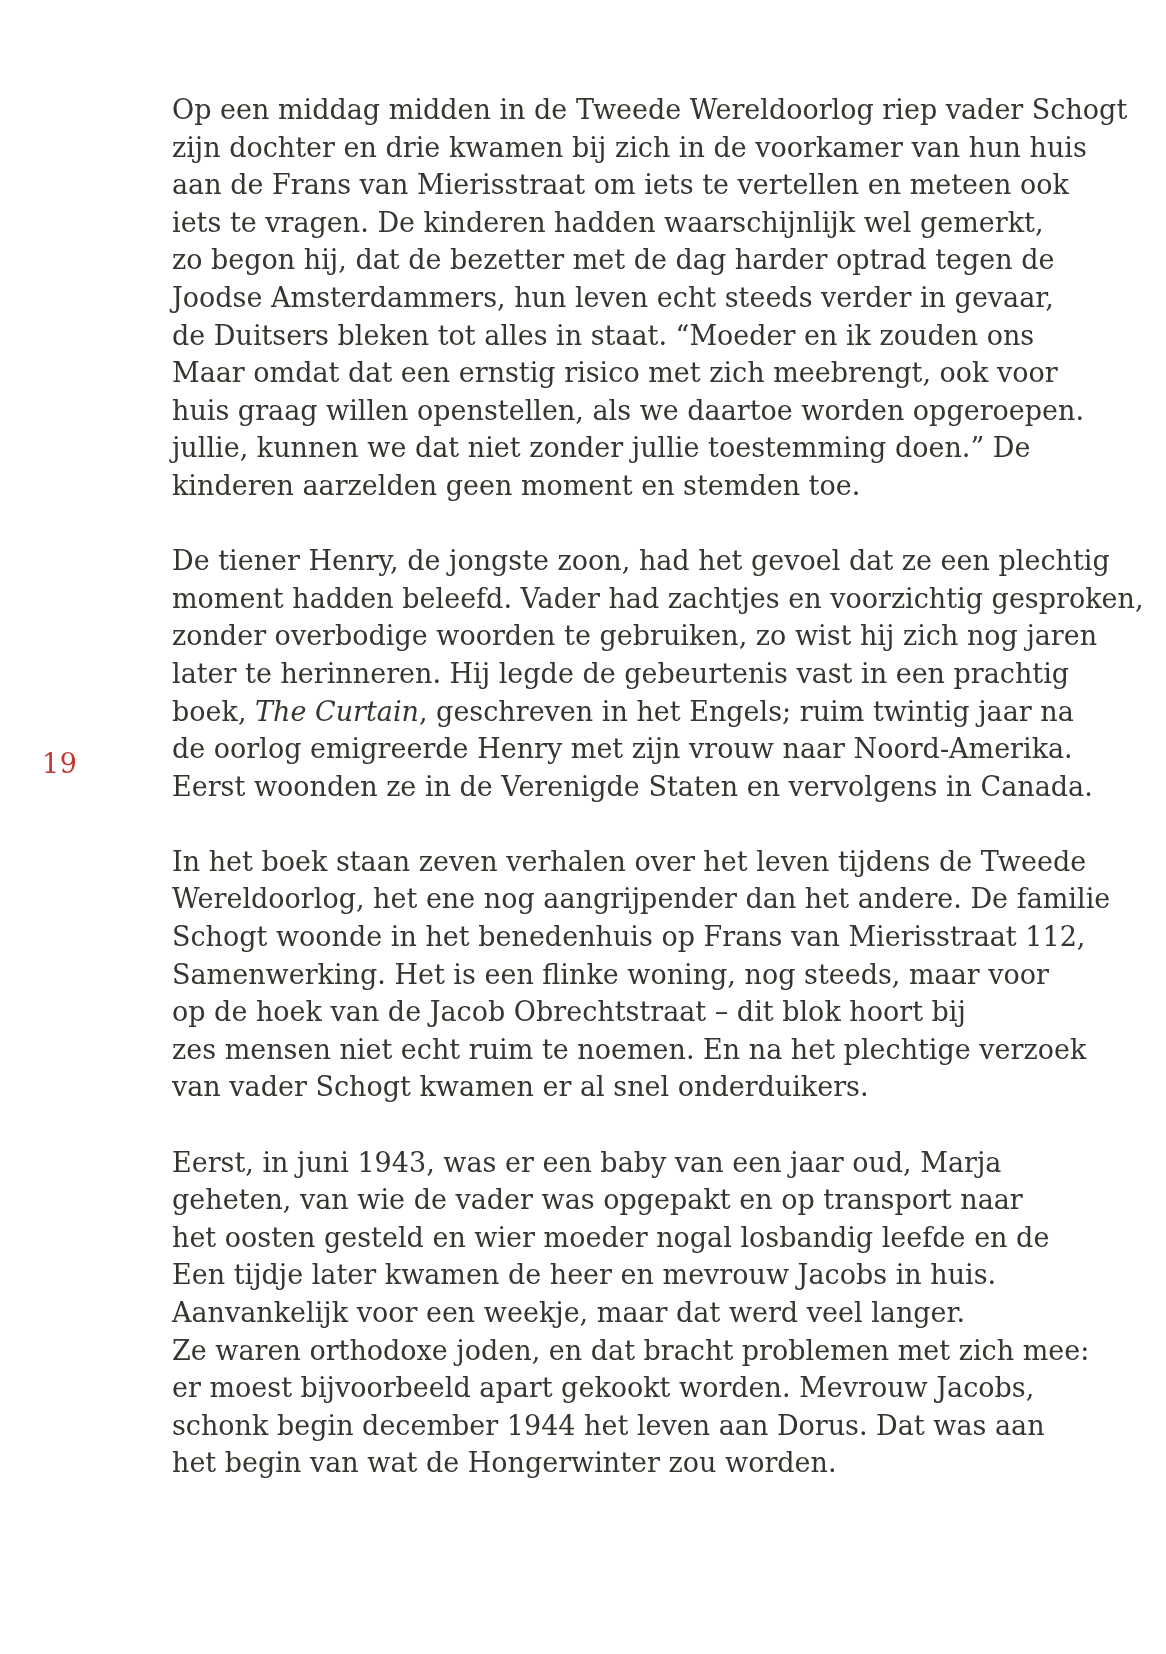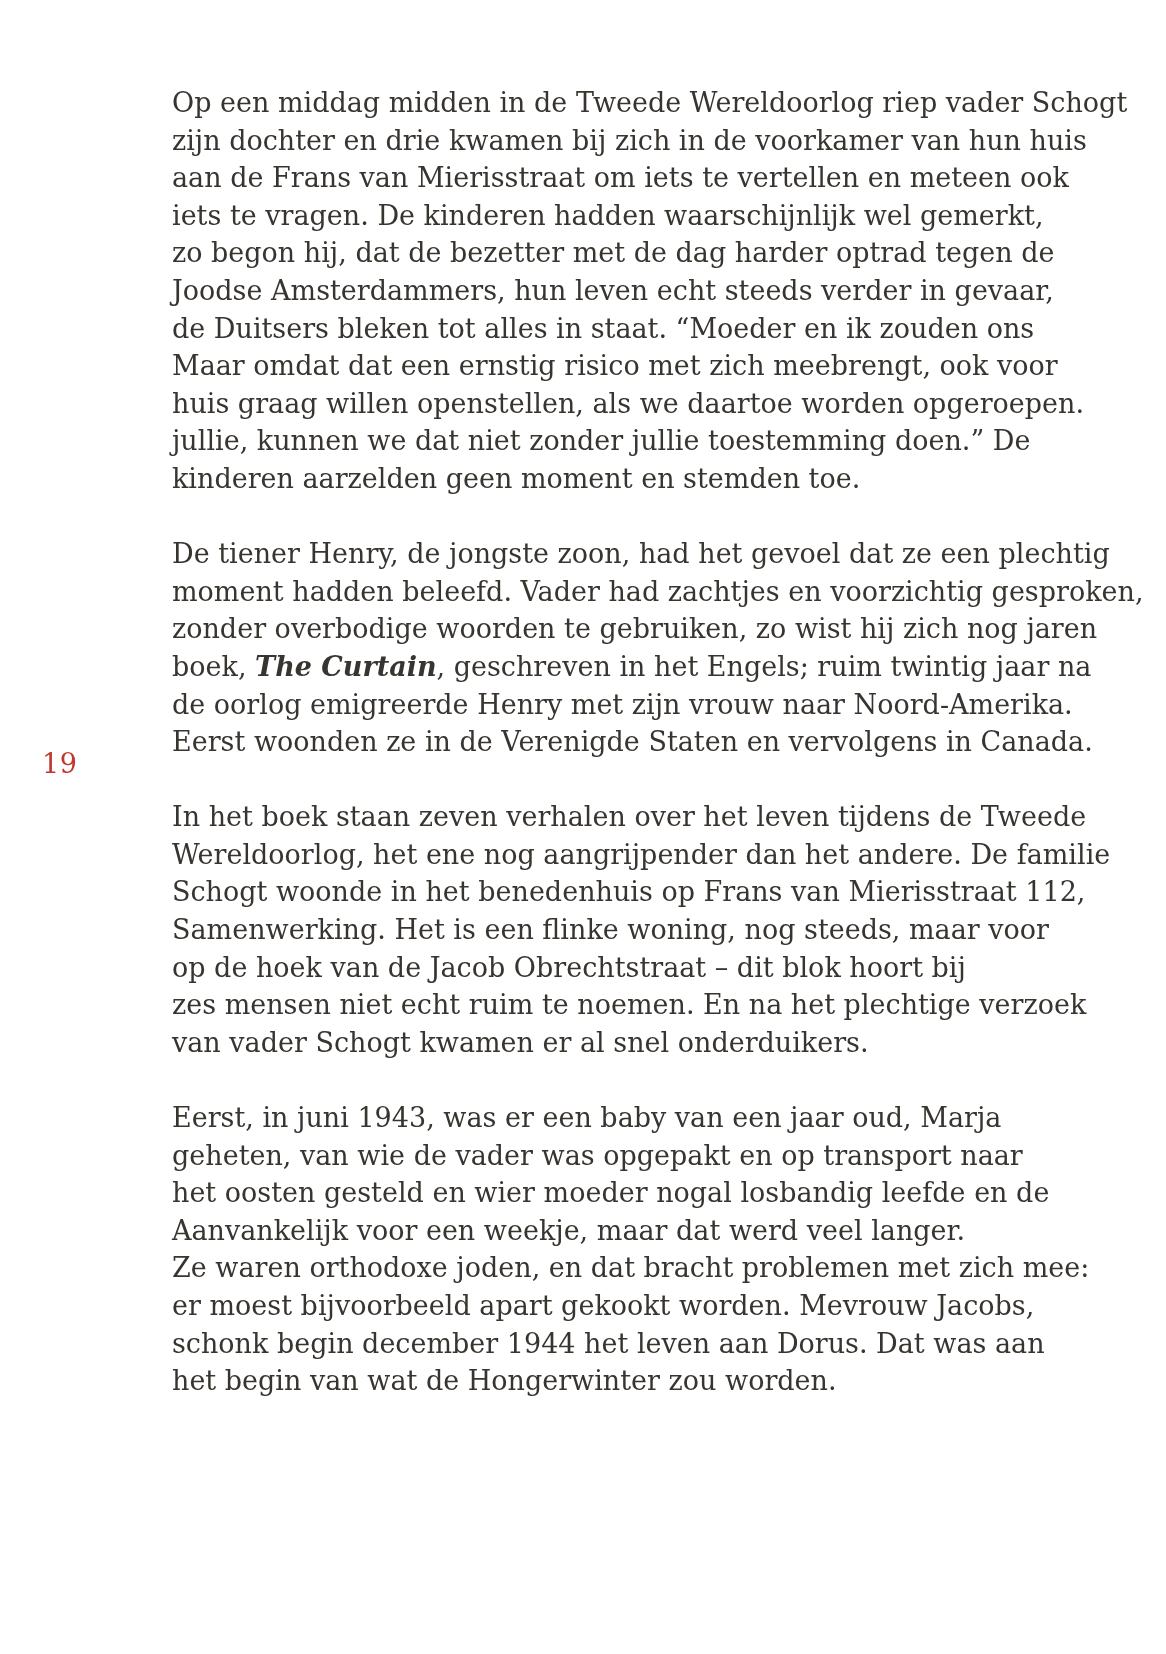--- a/index.html
+++ b/index.html
@@ -21,30 +21,30 @@
     left: 42px;
     top: 745px;
     font-size: 27px;
     line-height: 37.6px;
     color: var(--accent, #c0392f);
     letter-spacing: 0.5px;
   }
   .text-block {
     position: absolute;
     left: 172px;
-    top: 84px;
+    top: 91px;
     width: 930px;
     color: var(--text, #38342f);
     font-size: 27px;
     line-height: 37.6px;
   }
   .para { margin: 0 0 37.6px 0; }
   .para:last-child { margin-bottom: 15px; }
   .line { white-space: nowrap; }
-  .em { font-style: italic; font-weight: bold; }
+  .em { font-style: italic; }
 </style>
 </head>
 <body>
 
 <div class="page">
 
   <div class="folio">19</div>
 
   <div class="text-block">
 
@@ -59,39 +59,41 @@
       <div class="line">Maar omdat dat een ernstig risico met zich meebrengt, ook voor</div>
       <div class="line">huis graag willen openstellen, als we daartoe worden opgeroepen.</div>
       <div class="line">jullie, kunnen we dat niet zonder jullie toestemming doen.” De</div>
       <div class="line">kinderen aarzelden geen moment en stemden toe.</div>
     </div>
 
     <div class="para">
       <div class="line">De tiener Henry, de jongste zoon, had het gevoel dat ze een plechtig</div>
       <div class="line">moment hadden beleefd. Vader had zachtjes en voorzichtig gesproken,</div>
       <div class="line">zonder overbodige woorden te gebruiken, zo wist hij zich nog jaren</div>
+      <div class="line">later te herinneren. Hij legde de gebeurtenis vast in een prachtig</div>
       <div class="line"><span>boek, </span><span class="em">The Curtain</span><span>, geschreven in het Engels; ruim twintig jaar na</span></div>
       <div class="line">de oorlog emigreerde Henry met zijn vrouw naar Noord-Amerika.</div>
       <div class="line">Eerst woonden ze in de Verenigde Staten en vervolgens in Canada.</div>
     </div>
 
     <div class="para">
       <div class="line">In het boek staan zeven verhalen over het leven tijdens de Tweede</div>
       <div class="line">Wereldoorlog, het ene nog aangrijpender dan het andere. De familie</div>
       <div class="line">Schogt woonde in het benedenhuis op Frans van Mierisstraat 112,</div>
       <div class="line">Samenwerking. Het is een flinke woning, nog steeds, maar voor</div>
       <div class="line">op de hoek van de Jacob Obrechtstraat – dit blok hoort bij</div>
       <div class="line">zes mensen niet echt ruim te noemen. En na het plechtige verzoek</div>
       <div class="line">van vader Schogt kwamen er al snel onderduikers.</div>
     </div>
 
     <div class="para">
       <div class="line">Eerst, in juni 1943, was er een baby van een jaar oud, Marja</div>
       <div class="line">geheten, van wie de vader was opgepakt en op transport naar</div>
       <div class="line">het oosten gesteld en wier moeder nogal losbandig leefde en de</div>
+      <div class="line">Een tijdje later kwamen de heer en mevrouw Jacobs in huis.</div>
       <div class="line">Aanvankelijk voor een weekje, maar dat werd veel langer.</div>
       <div class="line">Ze waren orthodoxe joden, en dat bracht problemen met zich mee:</div>
       <div class="line">er moest bijvoorbeeld apart gekookt worden. Mevrouw Jacobs,</div>
       <div class="line">schonk begin december 1944 het leven aan Dorus. Dat was aan</div>
       <div class="line">het begin van wat de Hongerwinter zou worden.</div>
     </div>
 
   </div>
 </div>
 

